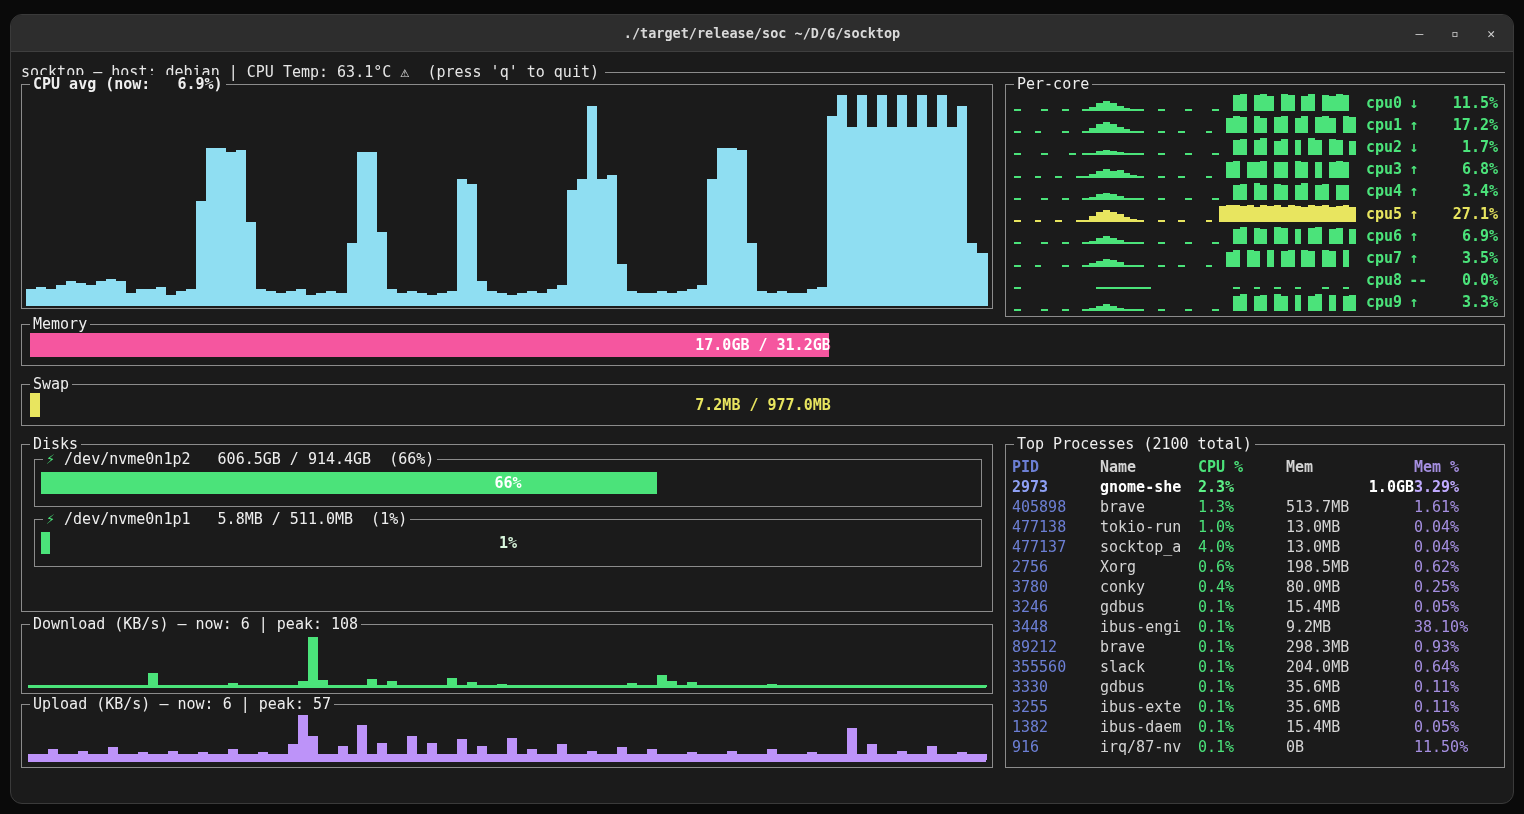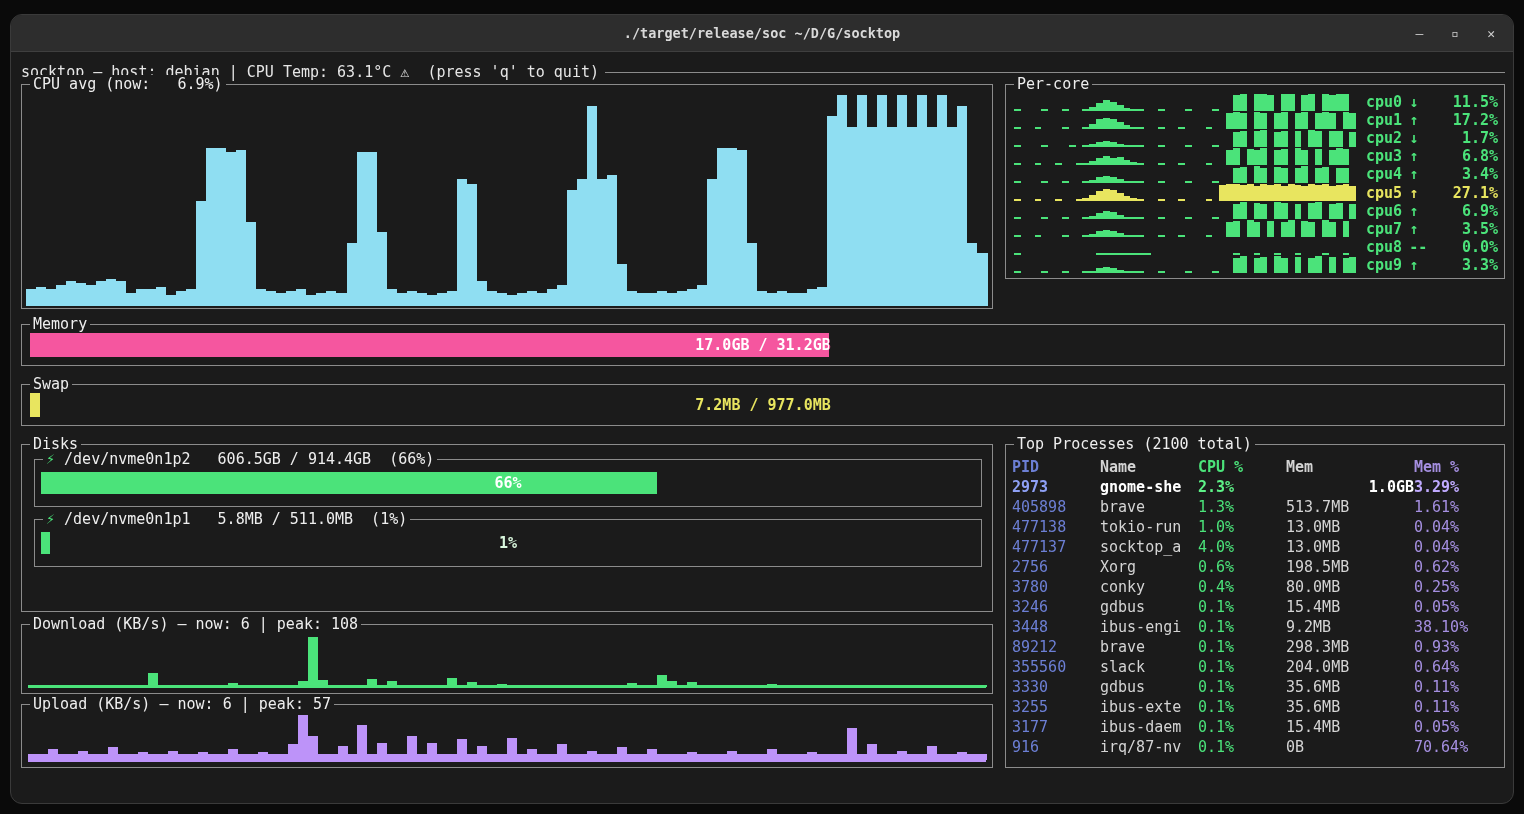--- a/index.html
+++ b/index.html
@@ -18,22 +18,22 @@
 
   .app-header{position:absolute;left:10px;top:10px;right:10px;height:20px;display:flex;align-items:center;
               font-size:15px;white-space:pre;color:#e6e6e6;}
   .app-header .rule{flex:1;border-top:1px solid var(--border,#8c8c8c);margin-left:6px;}
 
   .panel{position:absolute;border:1px solid var(--border,#8c8c8c);}
   .ptitle{position:absolute;top:-10px;left:8px;background:var(--bg,#1b1b1b);padding:0 3px;
           font-size:15px;line-height:18px;color:#eeeeee;white-space:pre;z-index:3;}
   .ptitle .bolt{color:var(--green,#4be37a);}
 
-  .cpu-panel{left:10px;top:32px;width:972px;height:225px;}
-  .core-panel{left:994px;top:32px;width:500px;height:195px;}
+  .cpu-panel{left:10px;top:32px;width:972px;height:225px;font-weight:bold;}
+  .core-panel{left:994px;top:32px;width:500px;height:233px;}
   .mem-panel{left:10px;top:272px;width:1484px;height:42px;}
   .swap-panel{left:10px;top:332px;width:1484px;height:42px;}
   .disks-panel{left:10px;top:392px;width:972px;height:168px;}
   .dl-panel{left:10px;top:572px;width:972px;height:70px;}
   .ul-panel{left:10px;top:652px;width:972px;height:64px;}
   .proc-panel{left:994px;top:392px;width:500px;height:324px;}
 
   .chart{position:absolute;display:flex;align-items:flex-end;}
   #cpu-chart{left:4px;right:4px;top:10px;bottom:2px;}
   #dl-chart{left:6px;right:6px;top:12px;bottom:5px;border-bottom:1px solid var(--green,#4be37a);}
@@ -1011,20 +1011,20 @@
             <div class="proc-row"><span>477138</span><span>tokio-run</span><span>1.0%</span><span>13.0MB</span><span>0.04%</span></div>
             <div class="proc-row"><span>477137</span><span>socktop_a</span><span>4.0%</span><span>13.0MB</span><span>0.04%</span></div>
             <div class="proc-row"><span>2756</span><span>Xorg</span><span>0.6%</span><span>198.5MB</span><span>0.62%</span></div>
             <div class="proc-row"><span>3780</span><span>conky</span><span>0.4%</span><span>80.0MB</span><span>0.25%</span></div>
             <div class="proc-row"><span>3246</span><span>gdbus</span><span>0.1%</span><span>15.4MB</span><span>0.05%</span></div>
             <div class="proc-row"><span>3448</span><span>ibus-engi</span><span>0.1%</span><span>9.2MB</span><span>38.10%</span></div>
             <div class="proc-row"><span>89212</span><span>brave</span><span>0.1%</span><span>298.3MB</span><span>0.93%</span></div>
             <div class="proc-row"><span>355560</span><span>slack</span><span>0.1%</span><span>204.0MB</span><span>0.64%</span></div>
             <div class="proc-row"><span>3330</span><span>gdbus</span><span>0.1%</span><span>35.6MB</span><span>0.11%</span></div>
             <div class="proc-row"><span>3255</span><span>ibus-exte</span><span>0.1%</span><span>35.6MB</span><span>0.11%</span></div>
-            <div class="proc-row"><span>3177</span><span>ibus-daem</span><span>0.1%</span><span>15.4MB</span><span>0.05%</span></div>
-            <div class="proc-row"><span>916</span><span>irq/87-nv</span><span>0.1%</span><span>0B</span><span>70.64%</span></div>
+            <div class="proc-row"><span>1382</span><span>ibus-daem</span><span>0.1%</span><span>15.4MB</span><span>0.05%</span></div>
+            <div class="proc-row"><span>916</span><span>irq/87-nv</span><span>0.1%</span><span>0B</span><span>11.50%</span></div>
           </div>
       </div>
 
     </div>
   </div>
 </div>
 
 </body></html>

